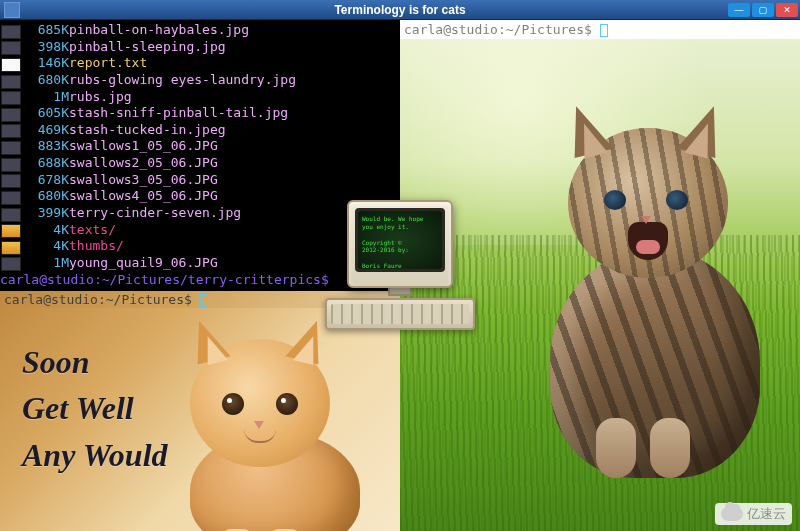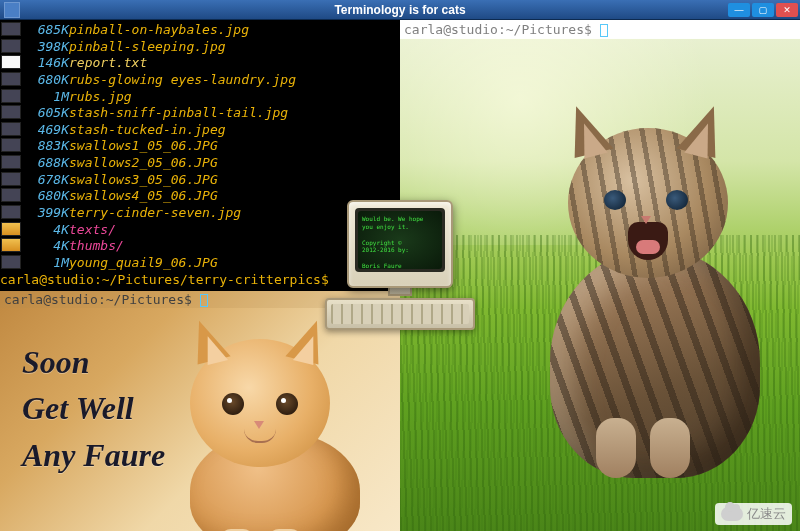--- a/index.html
+++ b/index.html
@@ -17,30 +17,30 @@
   .winbtns { margin-left: auto; display: flex; gap: 2px; margin-right: 2px; }
   .winbtn { width: 22px; height: 14px; border-radius: 2px; font-size: 9px; color: #fff; display:flex; align-items:center; justify-content:center; cursor:pointer; }
   .winbtn.min { background:#1f8fe0; }
   .winbtn.max { background:#1f8fe0; }
   .winbtn.close { background:#e05050; }
 
   .body { flex: 1; display: grid; grid-template-columns: 1fr 1fr; grid-template-rows: auto 1fr; position: relative; }
 
   
   .pane-listing { grid-column: 1; grid-row: 1; background: #000; color: #b0b0b0; padding: 2px 0; line-height: 1.28; }
-  .listing-row { display: flex; align-items: flex-start; white-space: pre; font-style: italic; }
+  .listing-row { display: flex; align-items: flex-end; white-space: pre; }
   .thumb { width: 20px; height: 14px; margin: 0 2px 0 1px; background: #445; border:1px solid #222; flex-shrink:0; display:inline-block;}
   .thumb.folder { background: linear-gradient(#f0c050,#d89020); }
   .thumb.doc { background: #f8f8f8; }
   .size { color: #5bb8e8; width: 46px; text-align: right; display:inline-block; }
-  .fname { color: #eab308; }
+  .fname { color: #f0abfc; }
   .fname.highlight { color: #f0d060; }
   .fname.dir { color: #ec4899; }
   .prompt-line { color:#808080; margin-top:1px; }
-  .prompt-line .p1 { color:#eab308; }
+  .prompt-line .p1 { color:#8b5cf6; }
   .cursor { display:inline-block; width:8px; height:13px; border:1px solid #58c8f8; vertical-align: text-bottom;}
 
   
   .pane-right { grid-column: 2; grid-row: 1 / span 2; position: relative; background: #fff; overflow:hidden; }
   .pane-right .prompt-bar { background: rgba(255,255,255,0.95); color:#808080; padding:2px 4px; position:relative; z-index:2;}
   .kitten-photo { position:absolute; inset:18px 0 0 0; }
   .grass-bg { position:absolute; inset:0; background: linear-gradient(to bottom, #e8f0d0 0%, #d4e5a8 25%, #9dc850 45%, #7fb830 55%, #5fa020 75%, #4a8518 100%); }
   .grass-bg::after { content:""; position:absolute; inset:40% 0 0 0; background: repeating-linear-gradient(88deg, rgba(40,90,10,0.25) 0 2px, transparent 2px 6px), repeating-linear-gradient(92deg, rgba(60,120,20,0.2) 0 2px, transparent 2px 7px); filter: blur(0.6px);}
   .grass-bg::before { content:""; position:absolute; top:0; left:0; right:0; height:42%; background: radial-gradient(circle at 30% 30%, rgba(255,255,230,0.6), transparent 60%);}
 
@@ -137,21 +137,21 @@
       </div>
     </div>
 
     <div class="pane-card">
       <div class="prompt-bar">
         <span class="p1">carla@studio:~/Pictures$ </span><span class="cursor"></span>
       </div>
       <div class="card-text">
         <div>Soon</div>
         <div>Get Well</div>
-        <div>Any Faure</div>
+        <div>Any Would</div>
       </div>
 
       <div class="kitten" style="right:30px; top:30px; width:220px; height:210px;">
         <div class="body" style="left:40px; top:110px; width:170px; height:120px; background:radial-gradient(circle at 40% 30%,#f0c088,#d89850 60%,#b87830); box-shadow:inset -14px -10px 24px rgba(120,70,20,0.4);"></div>
         <div class="head" style="left:40px; top:18px; width:140px; height:128px; background:radial-gradient(circle at 42% 38%,#f8d8a8,#e8b068 55%,#c88838);"></div>
         <div class="ear" style="left:42px; top:-2px; border-width:0 22px 42px 12px; border-color:transparent transparent #d89848 transparent; transform:rotate(-14deg);"></div>
         <div class="ear" style="left:140px; top:-2px; border-width:0 12px 42px 22px; border-color:transparent transparent #d89848 transparent; transform:rotate(14deg);"></div>
         <div style="position:absolute; left:54px; top:14px; width:0;height:0;border-width:0 14px 28px 7px;border-style:solid;border-color:transparent transparent #f4cfa0 transparent;transform:rotate(-14deg);"></div>
         <div style="position:absolute; left:146px; top:14px; width:0;height:0;border-width:0 7px 28px 14px;border-style:solid;border-color:transparent transparent #f4cfa0 transparent;transform:rotate(14deg);"></div>
         <div class="eye" style="left:72px; top:72px; width:22px; height:22px; background:radial-gradient(circle at 45% 40%,#6a4a2a,#1a0e06);"></div>

